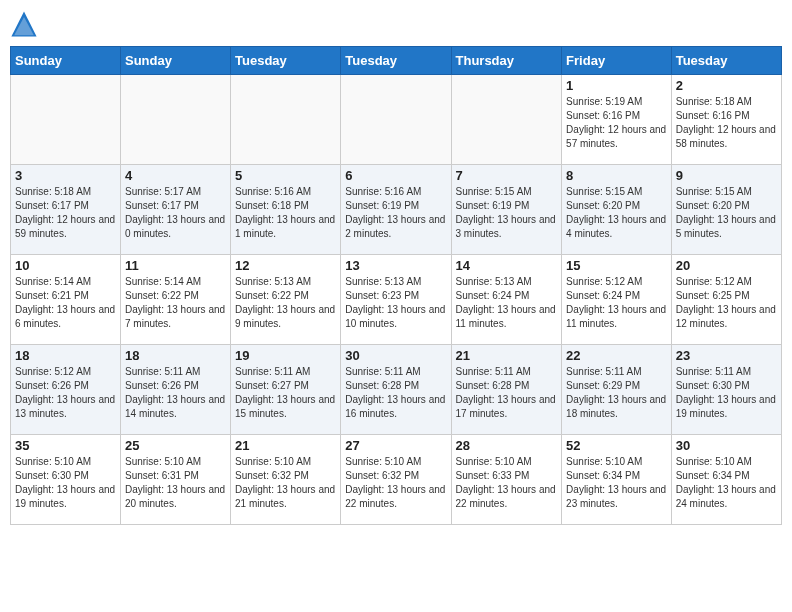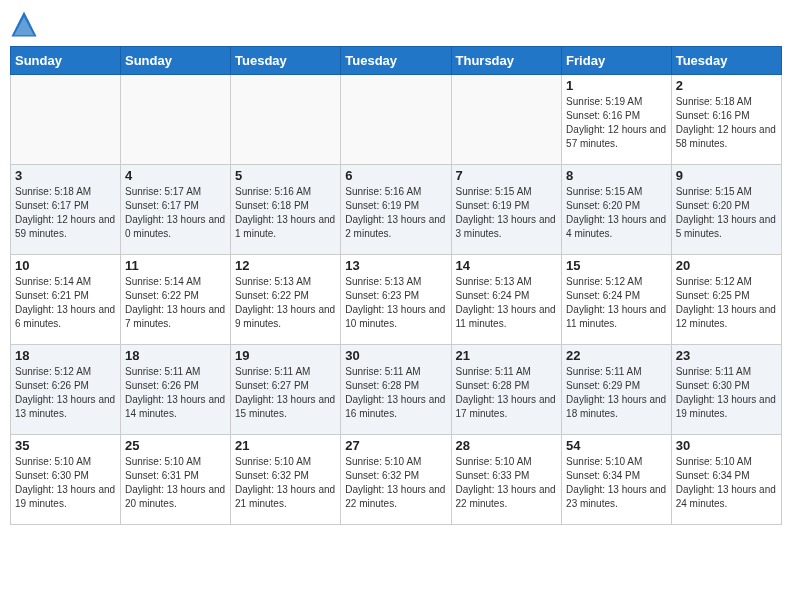--- a/index.html
+++ b/index.html
@@ -244,21 +244,21 @@
         </td>
         <td>
           <span class="day-number">27</span>
           <div class="day-info">Sunrise: 5:10 AM<br>Sunset: 6:32 PM<br>Daylight: 13 hours and 22 minutes.</div>
         </td>
         <td>
           <span class="day-number">28</span>
           <div class="day-info">Sunrise: 5:10 AM<br>Sunset: 6:33 PM<br>Daylight: 13 hours and 22 minutes.</div>
         </td>
         <td>
-          <span class="day-number">54</span>
+          <span class="day-number">52</span>
           <div class="day-info">Sunrise: 5:10 AM<br>Sunset: 6:34 PM<br>Daylight: 13 hours and 23 minutes.</div>
         </td>
         <td>
           <span class="day-number">30</span>
           <div class="day-info">Sunrise: 5:10 AM<br>Sunset: 6:34 PM<br>Daylight: 13 hours and 24 minutes.</div>
         </td>
       </tr>
     </tbody>
 </table>
 

